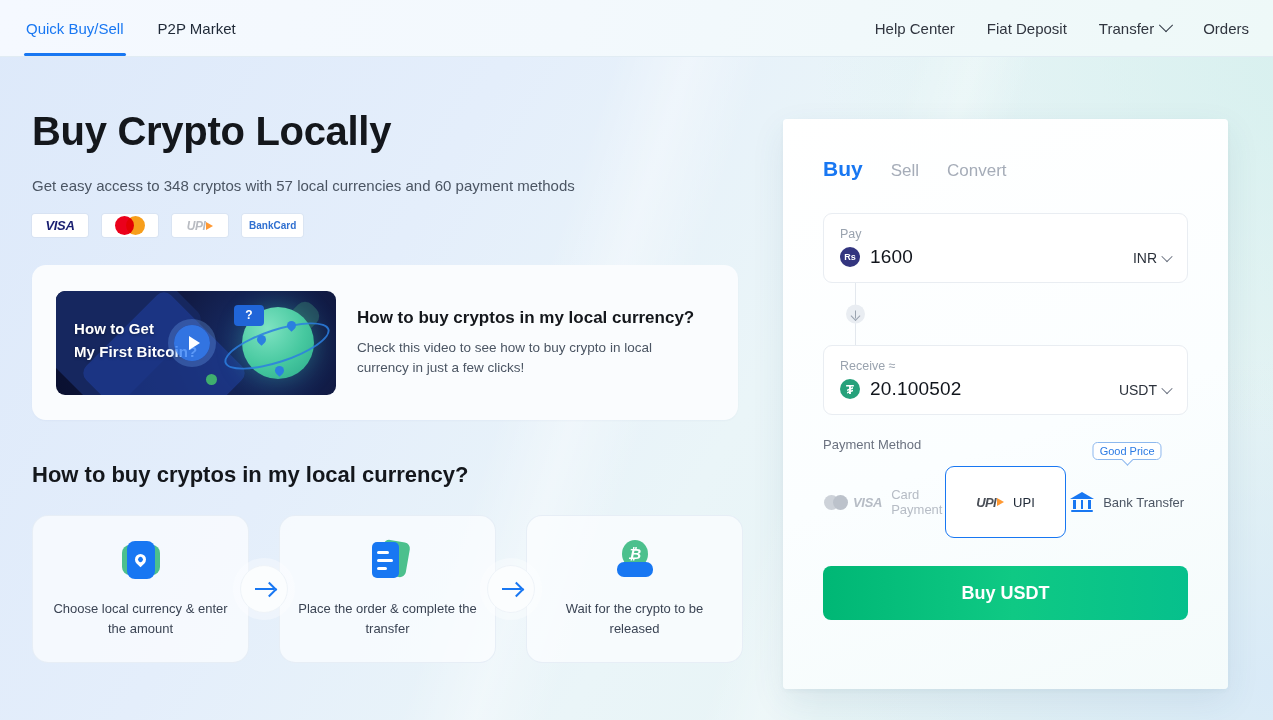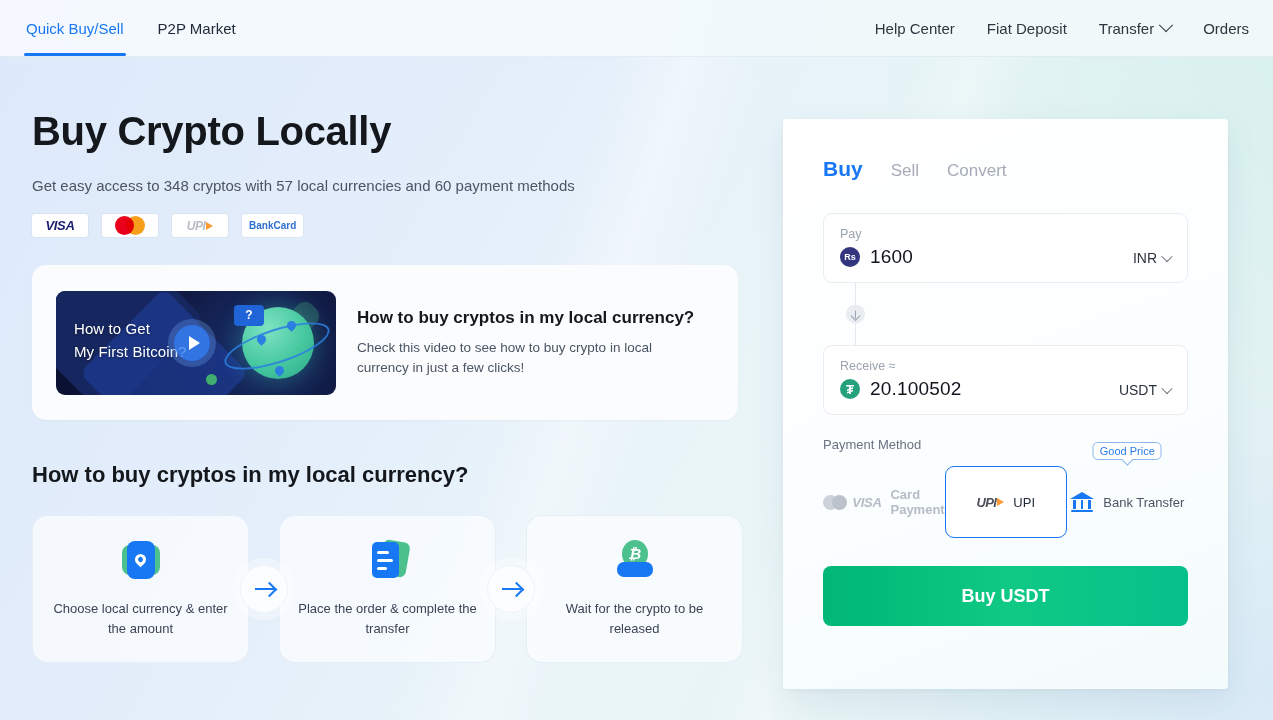--- a/index.html
+++ b/index.html
@@ -113,21 +113,21 @@
     border: 2px solid #2b7fe0; border-radius: 50%;
     transform: rotate(-18deg); opacity:.85;
   }
   .thumb .pin { position:absolute; width:9px;height:9px; background:#2b7fe0; border-radius:50% 50% 50% 0; transform: rotate(-45deg); }
   .thumb .bubble {
     position:absolute; right:72px; top:14px; width:30px;height:21px; background:#2065d8; border-radius:4px;
     color:#fff; font-size:12px; font-weight:700; display:flex;align-items:center;justify-content:center;
   }
   .thumb .ttl {
     position:absolute; left:18px; top:26px; color:#fff;
-    font-size:15px; font-weight:400; line-height:1.55; letter-spacing:.1px;
+    font-size:15px; font-weight:700; line-height:1.55; letter-spacing:.1px;
     text-shadow: 0 1px 3px rgba(0,0,0,.4);
   }
   .thumb .play {
     position:absolute; left:118px; top:34px; width:36px;height:36px; border-radius:50%;
     background: rgba(56,130,246,.82);
     display:flex;align-items:center;justify-content:center;
     box-shadow: 0 0 0 6px rgba(120,175,250,.28);
     cursor:pointer;
   }
   .thumb .play::after{
@@ -230,21 +230,21 @@
   .pm-label { margin-top: 22px; font-size: 13px; color: #6b7280; }
   .pm-row { margin-top: 14px; display: flex; align-items: flex-end; gap: 0; justify-content: space-between; }
   .pm {
     width: 122px; height: 72px; border-radius: 9px;
     display: flex; flex-direction: row; align-items: center; justify-content: center;
     gap: 9px; cursor: pointer; position: relative;
     border: 1px solid transparent; background: transparent;
   }
   .pm.selected { border: 1.5px solid #1877f2; background: #fff; }
   .pm-name { font-size: 13px; color: #4b5563; }
-  .pm.disabled .pm-name { color: #b6bcc5; font-weight: bold; }
+  .pm.disabled .pm-name { color: #b6bcc5; }
   .pm.selected .pm-name { color: #1f2937; }
   .visa-grey { display:flex;align-items:center;gap:5px; }
   .vg-circles { position:relative;width:24px;height:15px; }
   .vg-circles i{position:absolute;top:0;width:15px;height:15px;border-radius:50%;background:#cdd2d9;}
   .vg-circles i.b{right:0;background:#bcc2cb;}
   .vg-txt{font-size:13px;font-weight:700;font-style:italic;color:#b6bcc5;letter-spacing:-.3px;}
   .upi-sel { display:flex;align-items:center; }
   .upi-sel .t { font-size:13px;font-weight:800;font-style:italic;color:#4a4f57;letter-spacing:-.6px;}
   .bank-ic { position:relative; width:24px; height:20px; }
   .bank-ic .roof{position:absolute;left:0;top:0;width:0;height:0;border-left:12px solid transparent;border-right:12px solid transparent;border-bottom:7px solid #1877f2;}
@@ -256,21 +256,21 @@
     border:1px solid #8db8ee; border-radius:5px; background:#fff;
     color:#2b7ae4; font-size:11px; padding:2px 6px; white-space:nowrap; position:relative;
   }
   .badge::after{
     content:""; position:absolute; left:50%; bottom:-5px; margin-left:-4px;
     width:7px;height:7px;background:#fff;border-right:1px solid #8db8ee;border-bottom:1px solid #8db8ee;
     transform:rotate(45deg);
   }
 
   .buy-btn {
-    margin-top: 28px; width: 100%; height: 60px; border: none; border-radius: 8px;
+    margin-top: 28px; width: 100%; height: 54px; border: none; border-radius: 8px;
     background: linear-gradient(90deg,#00b775 0%, #0fc984 52%, #06c08c 100%);
     color: #fff; font-size: 18px; font-weight: 600; cursor: pointer;
     font-family: "Liberation Sans", sans-serif;
   }
 </style>
 </head>
 <body>
 
 <div class="nav">
   <div class="nav-left">

